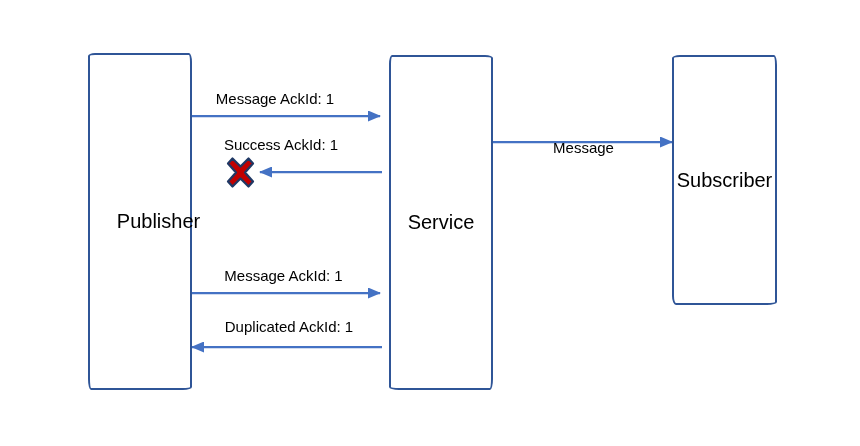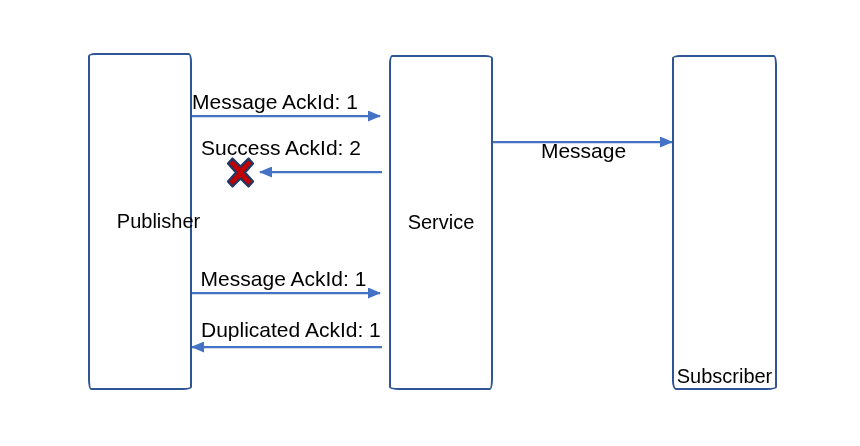--- a/index.html
+++ b/index.html
@@ -24,29 +24,29 @@
     display: flex;
     align-items: center;
     justify-content: center;
   }
   
   .actor-box.v1 { border-radius: 7px 3px 9px 3px / 3px 9px 3px 11px; }
   .actor-box.v2 { border-radius: 3px 8px 3px 10px / 9px 3px 11px 3px; }
   .actor-box.v3 { border-radius: 8px 3px 10px 4px / 3px 10px 3px 9px; }
   .box-publisher  { left: 88px;  top: 53px; width: 104px; height: 337px; padding-left: 37px; }
   .box-service    { left: 381px; top: 55px; width: 104px; height: 335px; margin-left: 8px; }
-  .box-subscriber { left: 672px; top: 55px; width: 105px; height: 335px; align-items: flex-end; }
+  .box-subscriber { left: 672px; top: 55px; width: 105px; height: 250px; }
   .actor-label {
     font-size: 20px;
     color: #000000;
     white-space: nowrap;
   }
   .msg-label {
     position: absolute;
-    font-size: 21px;
+    font-size: 15px;
     color: #000000;
     text-align: center;
     white-space: nowrap;
   }
   .lbl-1 { left: 187px; top: 90px;  width: 176px; }
   .lbl-2 { left: 193px; top: 136px; width: 176px; }
   .lbl-3 { left: 490px; top: 121px; width: 187px; margin-top: 18px; }
   .lbl-4 { left: 195px; top: 267px; width: 177px; }
   .lbl-5 { left: 201px; top: 318px; width: 176px; }
   .arrow-line {
@@ -86,18 +86,18 @@
     <span class="actor-label">Publisher</span>
   </div>
   <div class="actor-box v2 box-service">
     <span class="actor-label">Service</span>
   </div>
   <div class="actor-box v3 box-subscriber">
     <span class="actor-label">Subscriber</span>
   </div>
 
   <div class="msg-label lbl-1">Message AckId: 1</div>
-  <div class="msg-label lbl-2">Success AckId: 2</div>
+  <div class="msg-label lbl-2">Success AckId: 1</div>
   <div class="msg-label lbl-3">Message</div>
   <div class="msg-label lbl-4">Message AckId: 1</div>
   <div class="msg-label lbl-5">Duplicated AckId: 1</div>
 
 </div>
 
 </body></html>

